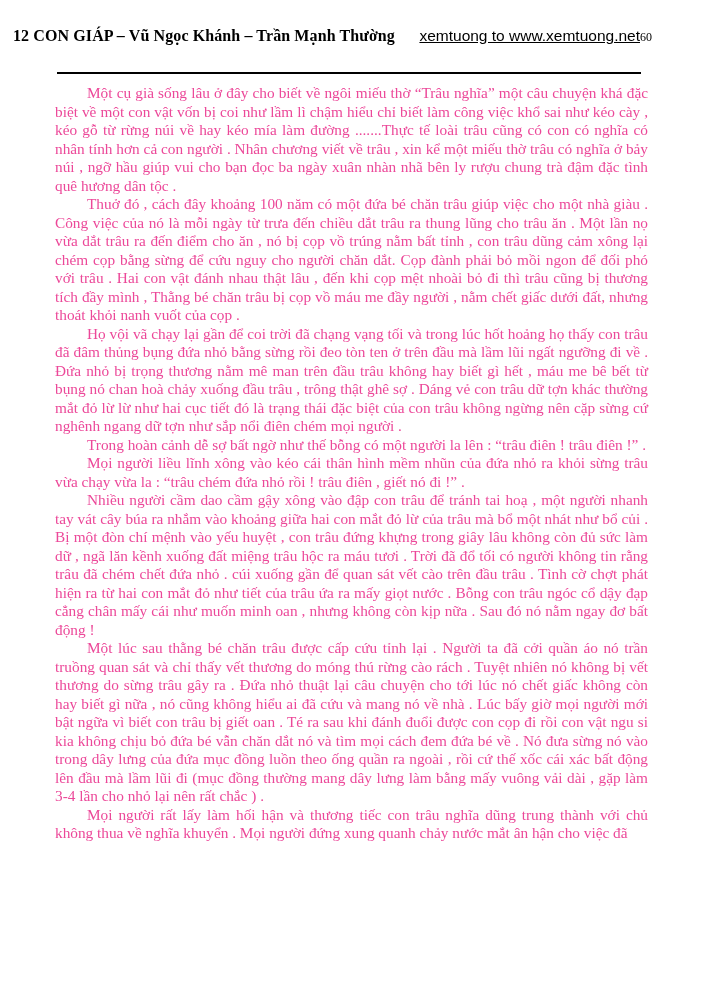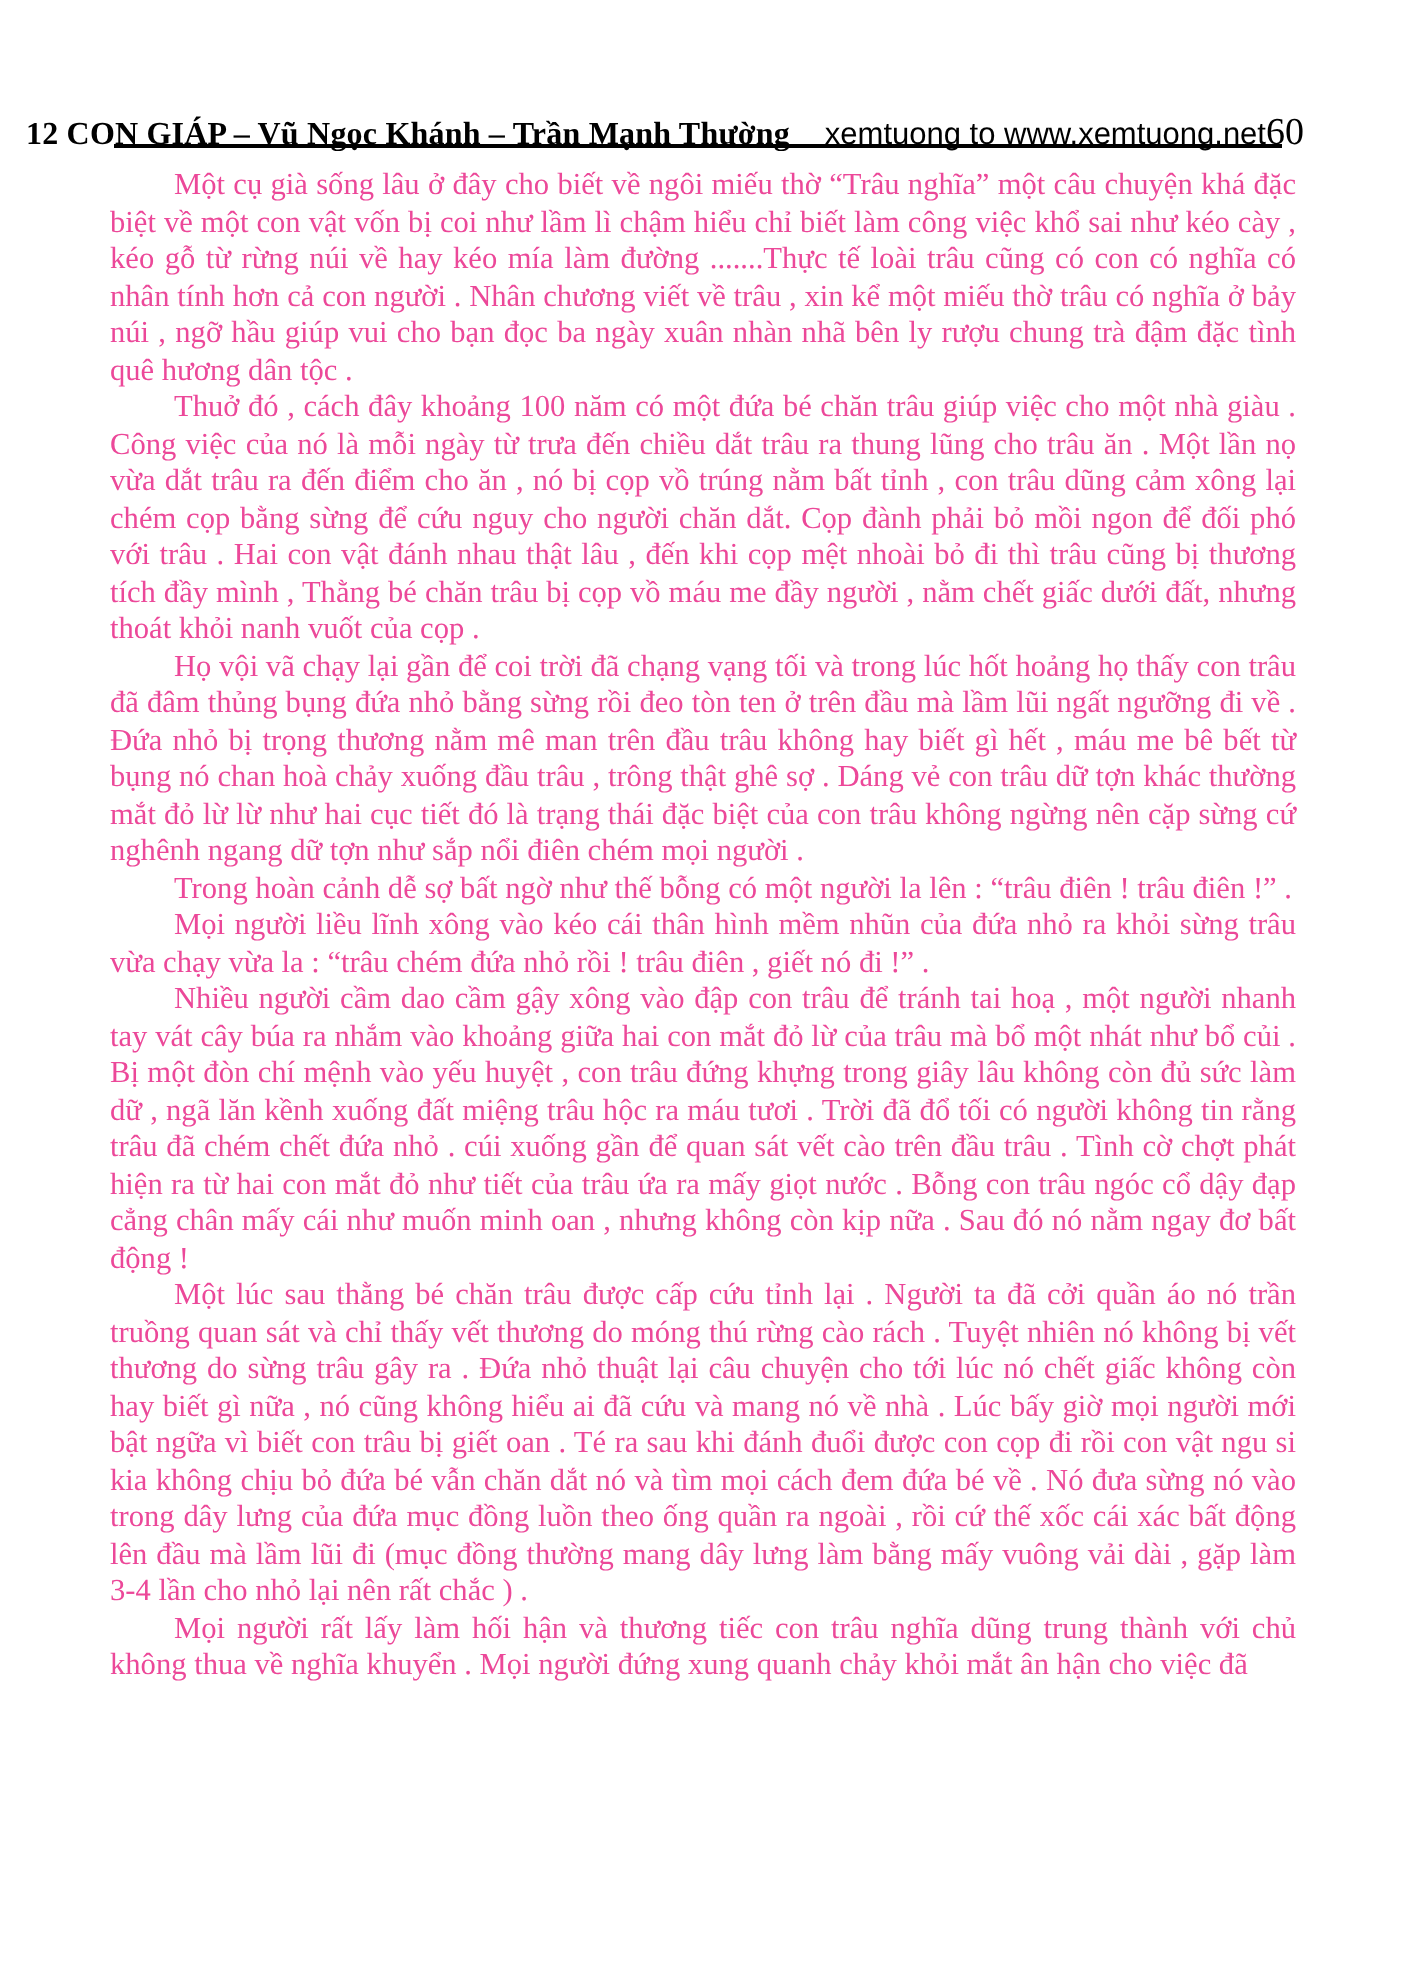--- a/index.html
+++ b/index.html
@@ -10,21 +10,21 @@
   .page {
     position: relative;
     width: 702px;
     height: 994px;
     background: #ffffff;
     overflow: hidden;
     color: #000000;
   }
   .header {
     position: absolute;
-    top: 56px;
+    top: 27px;
     left: 13px;
     right: 50px;
     display: flex;
     justify-content: space-between;
     align-items: baseline;
     white-space: nowrap;
   }
   .book-title {
     font-family: "Liberation Serif", serif;
     font-weight: bold;
@@ -37,21 +37,21 @@
   }
   .site-link {
     font-family: "Liberation Sans", sans-serif;
     font-size: 15.5px;
     color: #000000;
     text-decoration: underline;
     cursor: pointer;
   }
   .page-number {
     font-family: "Liberation Serif", serif;
-    font-size: 19px;
+    font-size: 12px;
   }
   .header-rule {
     position: absolute;
     top: 72px;
     left: 57px;
     width: 584px;
     height: 0;
     border-top: 2px solid #000000;
   }
   .doc-body {
@@ -87,16 +87,16 @@
   <div class="header-rule"></div>
 
   <div class="doc-body">
       <p>Một cụ già sống lâu ở đây cho biết về ngôi miếu thờ “Trâu nghĩa” một câu chuyện khá đặc biệt về một con vật vốn bị coi như lầm lì chậm hiểu chỉ biết làm công việc khổ sai như kéo cày , kéo gỗ từ rừng núi về hay kéo mía làm đường .......Thực tế loài trâu cũng có con có nghĩa có nhân tính hơn cả con người . Nhân chương viết về trâu , xin kể một miếu thờ trâu có nghĩa ở bảy núi , ngỡ hầu giúp vui cho bạn đọc ba ngày xuân nhàn nhã bên ly rượu chung trà đậm đặc tình quê hương dân tộc .</p>
       <p>Thuở đó , cách đây khoảng 100 năm có một đứa bé chăn trâu giúp việc cho một nhà giàu . Công việc của nó là mỗi ngày từ trưa đến chiều dắt trâu ra thung lũng cho trâu ăn . Một lần nọ vừa dắt trâu ra đến điểm cho ăn , nó bị cọp vồ trúng nằm bất tỉnh , con trâu dũng cảm xông lại chém cọp bằng sừng để cứu nguy cho người chăn dắt. Cọp đành phải bỏ mồi ngon để đối phó với trâu . Hai con vật đánh nhau thật lâu , đến khi cọp mệt nhoài bỏ đi thì trâu cũng bị thương tích đầy mình , Thằng bé chăn trâu bị cọp vồ máu me đầy người , nằm chết giấc dưới đất, nhưng thoát khỏi nanh vuốt của cọp .</p>
       <p>Họ vội vã chạy lại gần để coi trời đã chạng vạng tối và trong lúc hốt hoảng họ thấy con trâu đã đâm thủng bụng đứa nhỏ bằng sừng rồi đeo tòn ten ở trên đầu mà lầm lũi ngất ngưỡng đi về . Đứa nhỏ bị trọng thương nằm mê man trên đầu trâu không hay biết gì hết , máu me bê bết từ bụng nó chan hoà chảy xuống đầu trâu , trông thật ghê sợ . Dáng vẻ con trâu dữ tợn khác thường mắt đỏ lừ lừ như hai cục tiết đó là trạng thái đặc biệt của con trâu không ngừng nên cặp sừng cứ nghênh ngang dữ tợn như sắp nổi điên chém mọi người .</p>
       <p>Trong hoàn cảnh dễ sợ bất ngờ như thế bỗng có một người la lên : “trâu điên ! trâu điên !” .</p>
       <p>Mọi người liều lĩnh xông vào kéo cái thân hình mềm nhũn của đứa nhỏ ra khỏi sừng trâu vừa chạy vừa la : “trâu chém đứa nhỏ rồi ! trâu điên , giết nó đi !” .</p>
       <p>Nhiều người cầm dao cầm gậy xông vào đập con trâu để tránh tai hoạ , một người nhanh tay vát cây búa ra nhắm vào khoảng giữa hai con mắt đỏ lừ của trâu mà bổ một nhát như bổ củi . Bị một đòn chí mệnh vào yếu huyệt , con trâu đứng khựng trong giây lâu không còn đủ sức làm dữ , ngã lăn kềnh xuống đất miệng trâu hộc ra máu tươi . Trời đã đổ tối có người không tin rằng trâu đã chém chết đứa nhỏ . cúi xuống gần để quan sát vết cào trên đầu trâu . Tình cờ chợt phát hiện ra từ hai con mắt đỏ như tiết của trâu ứa ra mấy giọt nước . Bỗng con trâu ngóc cổ dậy đạp cẳng chân mấy cái như muốn minh oan , nhưng không còn kịp nữa . Sau đó nó nằm ngay đơ bất động !</p>
       <p>Một lúc sau thằng bé chăn trâu được cấp cứu tỉnh lại . Người ta đã cởi quần áo nó trần truồng quan sát và chỉ thấy vết thương do móng thú rừng cào rách . Tuyệt nhiên nó không bị vết thương do sừng trâu gây ra . Đứa nhỏ thuật lại câu chuyện cho tới lúc nó chết giấc không còn hay biết gì nữa , nó cũng không hiểu ai đã cứu và mang nó về nhà . Lúc bấy giờ mọi người mới bật ngữa vì biết con trâu bị giết oan . Té ra sau khi đánh đuổi được con cọp đi rồi con vật ngu si kia không chịu bỏ đứa bé vẫn chăn dắt nó và tìm mọi cách đem đứa bé về . Nó đưa sừng nó vào trong dây lưng của đứa mục đồng luồn theo ống quần ra ngoài , rồi cứ thế xốc cái xác bất động lên đầu mà lầm lũi đi (mục đồng thường mang dây lưng làm bằng mấy vuông vải dài , gặp làm 3-4 lần cho nhỏ lại nên rất chắc ) .</p>
-      <p>Mọi người rất lấy làm hối hận và thương tiếc con trâu nghĩa dũng trung thành với chủ không thua về nghĩa khuyển . Mọi người đứng xung quanh chảy khỏi mắt ân hận cho việc đã</p>
+      <p>Mọi người rất lấy làm hối hận và thương tiếc con trâu nghĩa dũng trung thành với chủ không thua về nghĩa khuyển . Mọi người đứng xung quanh chảy nước mắt ân hận cho việc đã</p>
     </div>
 
 </div>
 
 </body></html>

